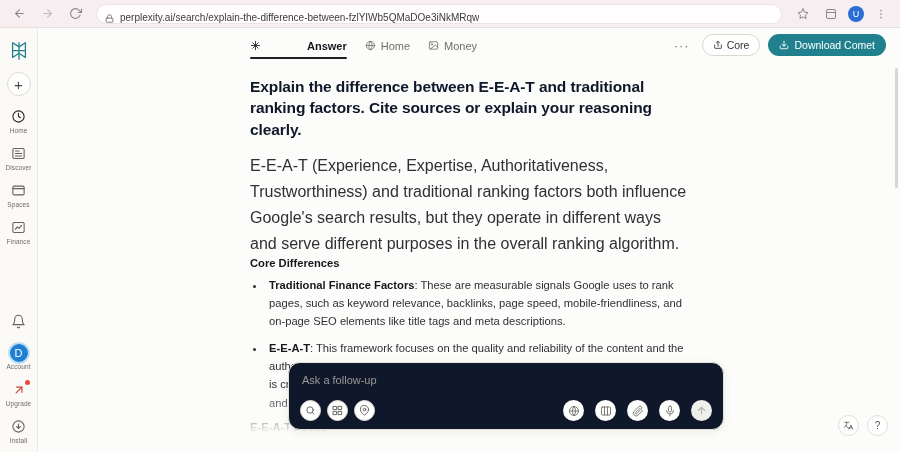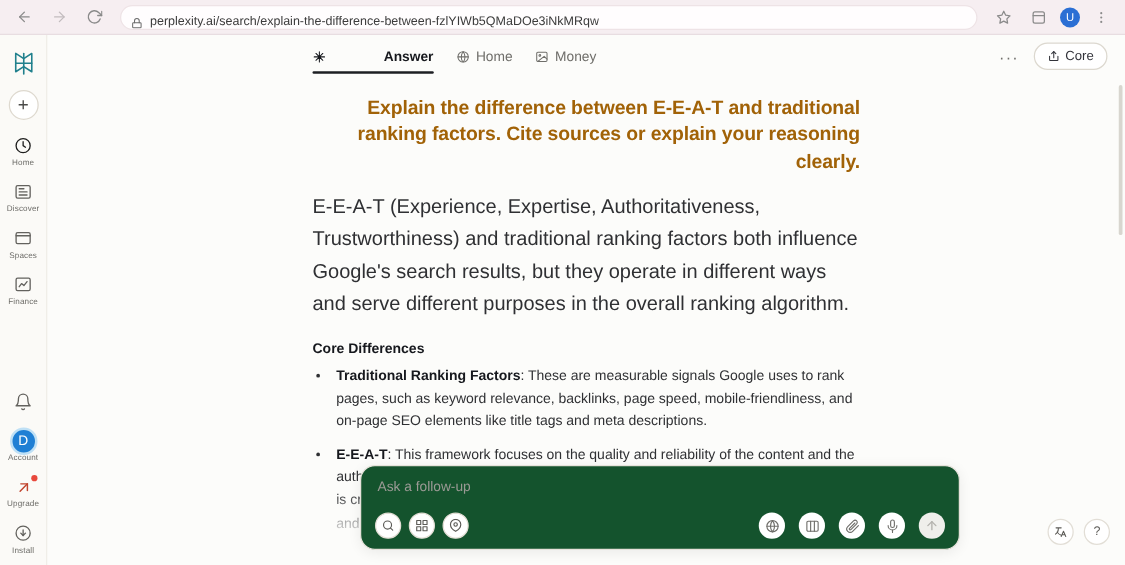--- a/index.html
+++ b/index.html
@@ -158,39 +158,37 @@
     left: 0; right: 0; top: 34px; bottom: 0;
     overflow: hidden;
   }
   .answer {
     padding: 14px 212px 0 212px;
     max-width: 900px;
   }
   h1.q-title {
     font-size: 15.5px;
     line-height: 1.38;
-    color: #a16207;
+    color: #0f172a;
     font-weight: bold;
     letter-spacing: -0.1px;
-    text-align: right;
   }
   .step-row {
     margin-top: 11px;
     display: flex; align-items: center; gap: 4px;
     font-size: 10px;
     color: #77756f;
   }
   p.body {
     margin-top: 13px;
     font-size: 16px;
     line-height: 1.62;
     color: #2f3033;
   }
   h2.sec {
-    margin-top: 16px;
     font-size: 11.2px;
     font-weight: bold;
     color: #16181d;
   }
   ul.bullets { margin-top: 7px; padding-left: 16px; }
   ul.bullets li {
     font-size: 11.2px;
     line-height: 1.62;
     color: #2f3033;
     margin-bottom: 9px;
@@ -200,23 +198,23 @@
   .fade-bottom {
     position: absolute;
     left: 0; right: 0; bottom: 0; height: 60px;
     background: linear-gradient(to bottom, rgba(252,252,250,0), #fcfcfa 70%);
     pointer-events: none;
   }
 
   
   .composer {
     position: absolute;
-    left: 250px; width: 480px;
-    bottom: 12px;
-    background: #14532d;
+    left: 250px; width: 436px;
+    bottom: 22px;
+    background: #0f172a;
     border: 1px solid #e6e2da;
     border-radius: 12px;
     box-shadow: 0 2px 10px rgba(0,0,0,0.07);
     padding: 9px 11px 8px 11px;
   }
   .composer .ph {
     font-size: 11px;
     color: #9b9a95;
     padding: 2px 2px 14px 2px;
   }
@@ -444,33 +442,43 @@
       <div class="btn-share">
         <span>
           <svg width="10" height="10" viewBox="0 0 24 24" fill="none" stroke="currentColor" stroke-width="2" stroke-linecap="round" stroke-linejoin="round">
               <path d="M4 12v7a1 1 0 0 0 1 1h14a1 1 0 0 0 1-1v-7"></path>
               <polyline points="8 7 12 3 16 7"></polyline>
               <line x1="12" y1="3" x2="12" y2="15"></line>
             </svg>
         </span>
         <span>Core</span>
       </div>
+      <div class="btn-download">
+        <span>
+          <svg width="10" height="10" viewBox="0 0 24 24" fill="none" stroke="currentColor" stroke-width="2.2" stroke-linecap="round" stroke-linejoin="round">
+              <path d="M21 15v4a2 2 0 0 1-2 2H5a2 2 0 0 1-2-2v-4"></path>
+              <polyline points="7 10 12 15 17 10"></polyline>
+              <line x1="12" y1="15" x2="12" y2="3"></line>
+            </svg>
+        </span>
+        <span>Download Comet</span>
+      </div>
     </div>
   </div>
 
   <div class="answer-scroll">
     <div class="answer">
       <h1 class="q-title">Explain the difference between E-E-A-T and traditional ranking factors. Cite sources or explain your reasoning clearly.</h1>
 
 
       <p class="body">E-E-A-T (Experience, Expertise, Authoritativeness, Trustworthiness) and traditional ranking factors both influence Google's search results, but they operate in different ways and serve different purposes in the overall ranking algorithm.</p>
 
       <h2 class="sec">Core Differences</h2>
       <ul class="bullets">
-        <li><b>Traditional Ranking Factors</b><span>: These are measurable signals Google uses to rank pages, such as keyword relevance, backlinks, page speed, mobile-friendliness, and on-page SEO elements like title tags and meta descriptions.</span></li>
+        <li><b>Traditional Finance Factors</b><span>: These are measurable signals Google uses to rank pages, such as keyword relevance, backlinks, page speed, mobile-friendliness, and on-page SEO elements like title tags and meta descriptions.</span></li>
         <li><b>E-E-A-T</b><span>: This framework focuses on the quality and reliability of the content and the author. Google's evaluators and algorithms use E-E-A-T to assess whether content is created by someone with firsthand experience, expertise, authority in the field, and trustworthiness.</span></li>
       </ul>
 
       <h2 class="sec">E-E-A-T Focus</h2>
       <ul class="bullets">
         <li><span>E-E-A-T is especially important for YMYL (Your Money or Your Life) topics, where accuracy and trustworthiness are critical, such as health, finance, and legal information.</span></li>
 
       </ul>
     </div>
     <div class="fade-bottom"></div>

